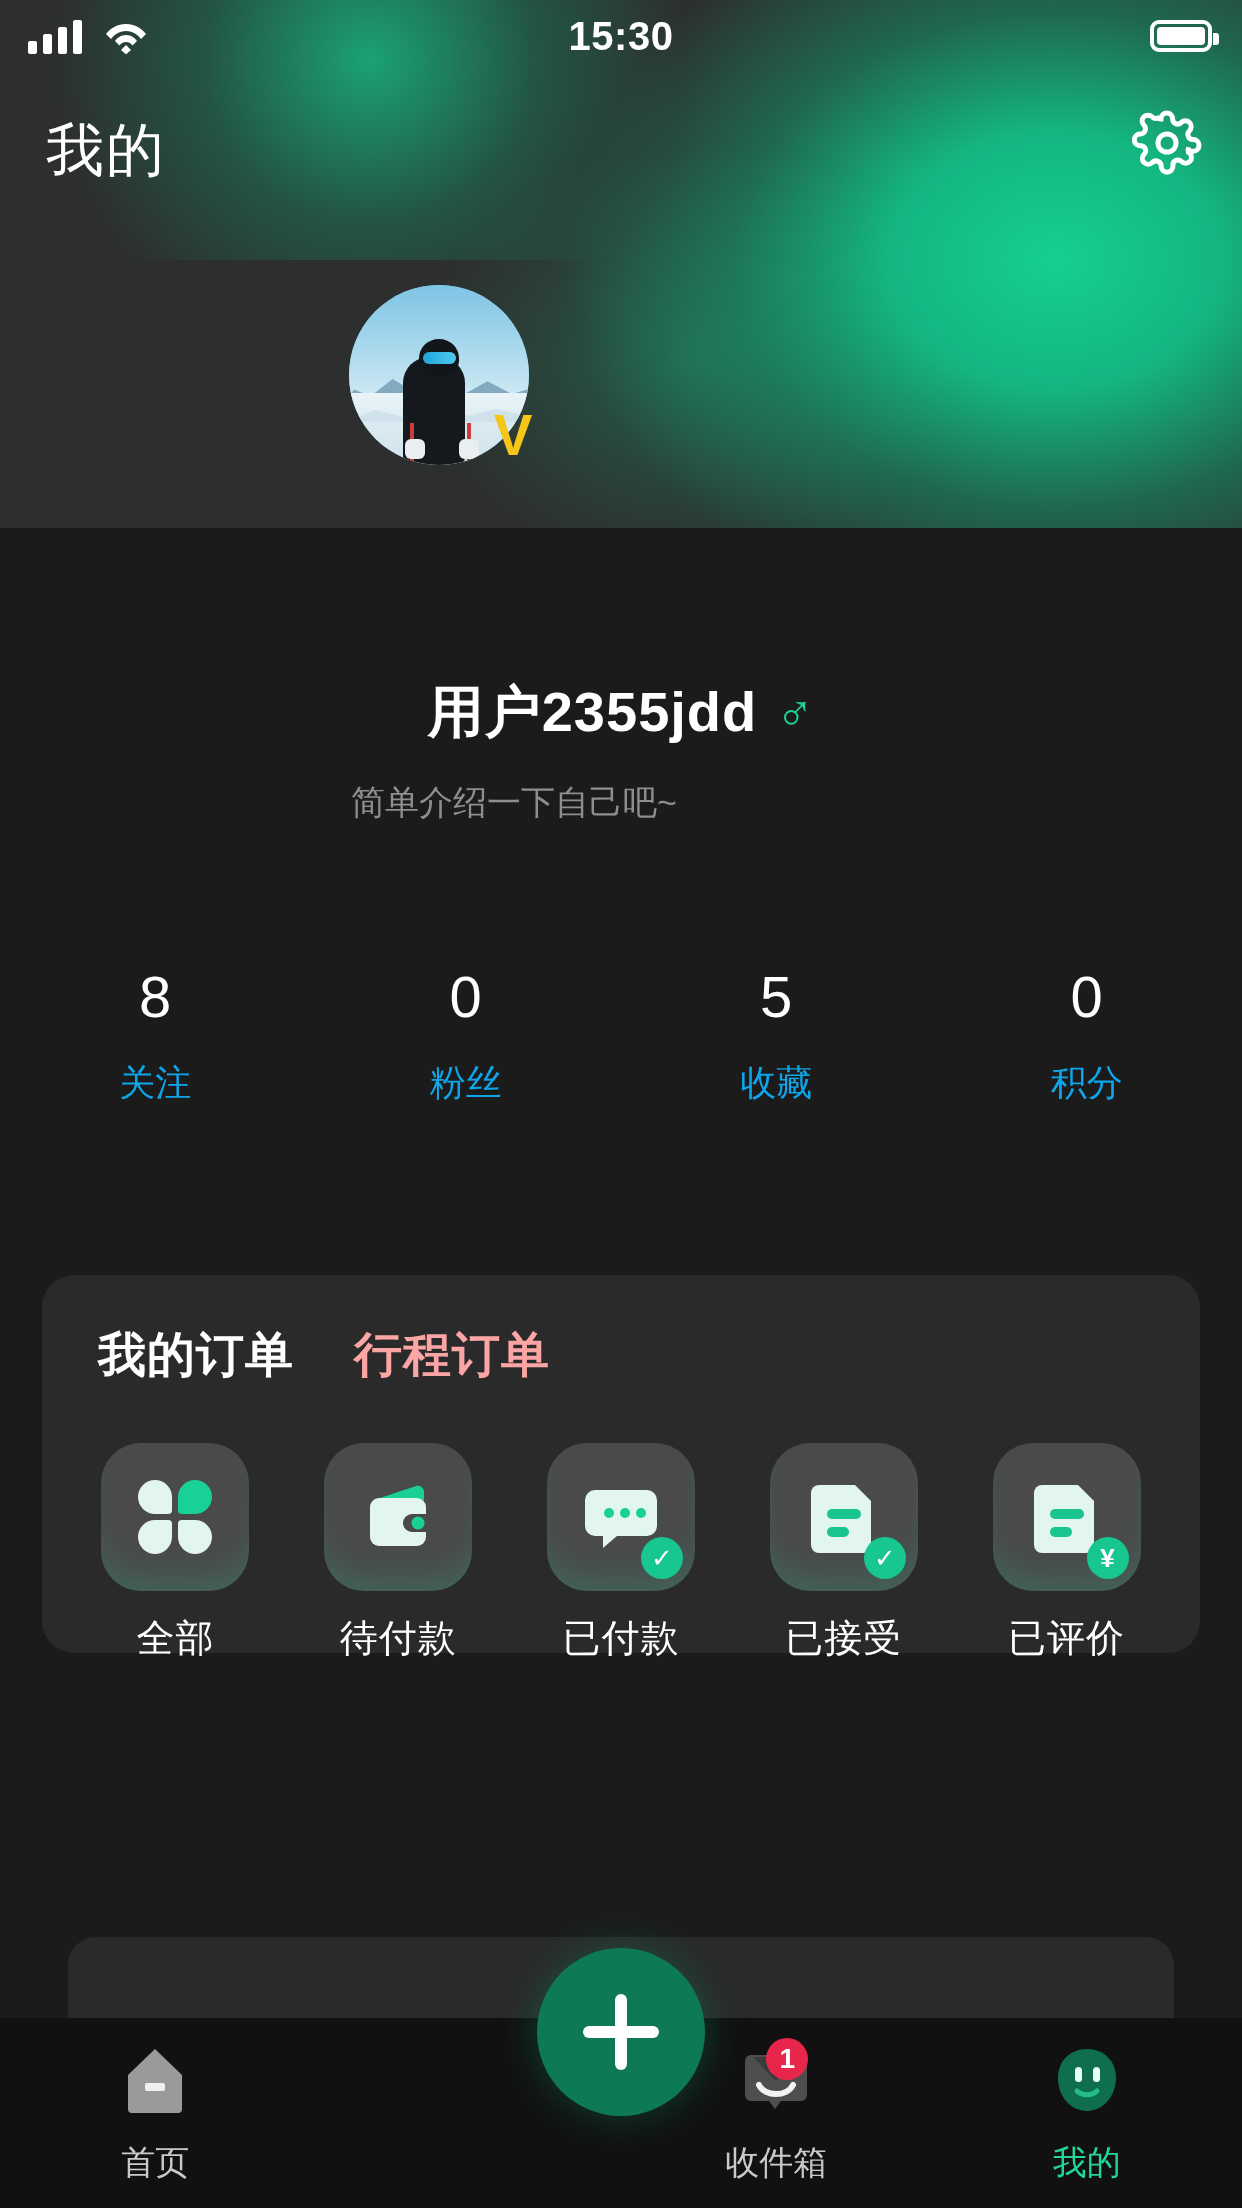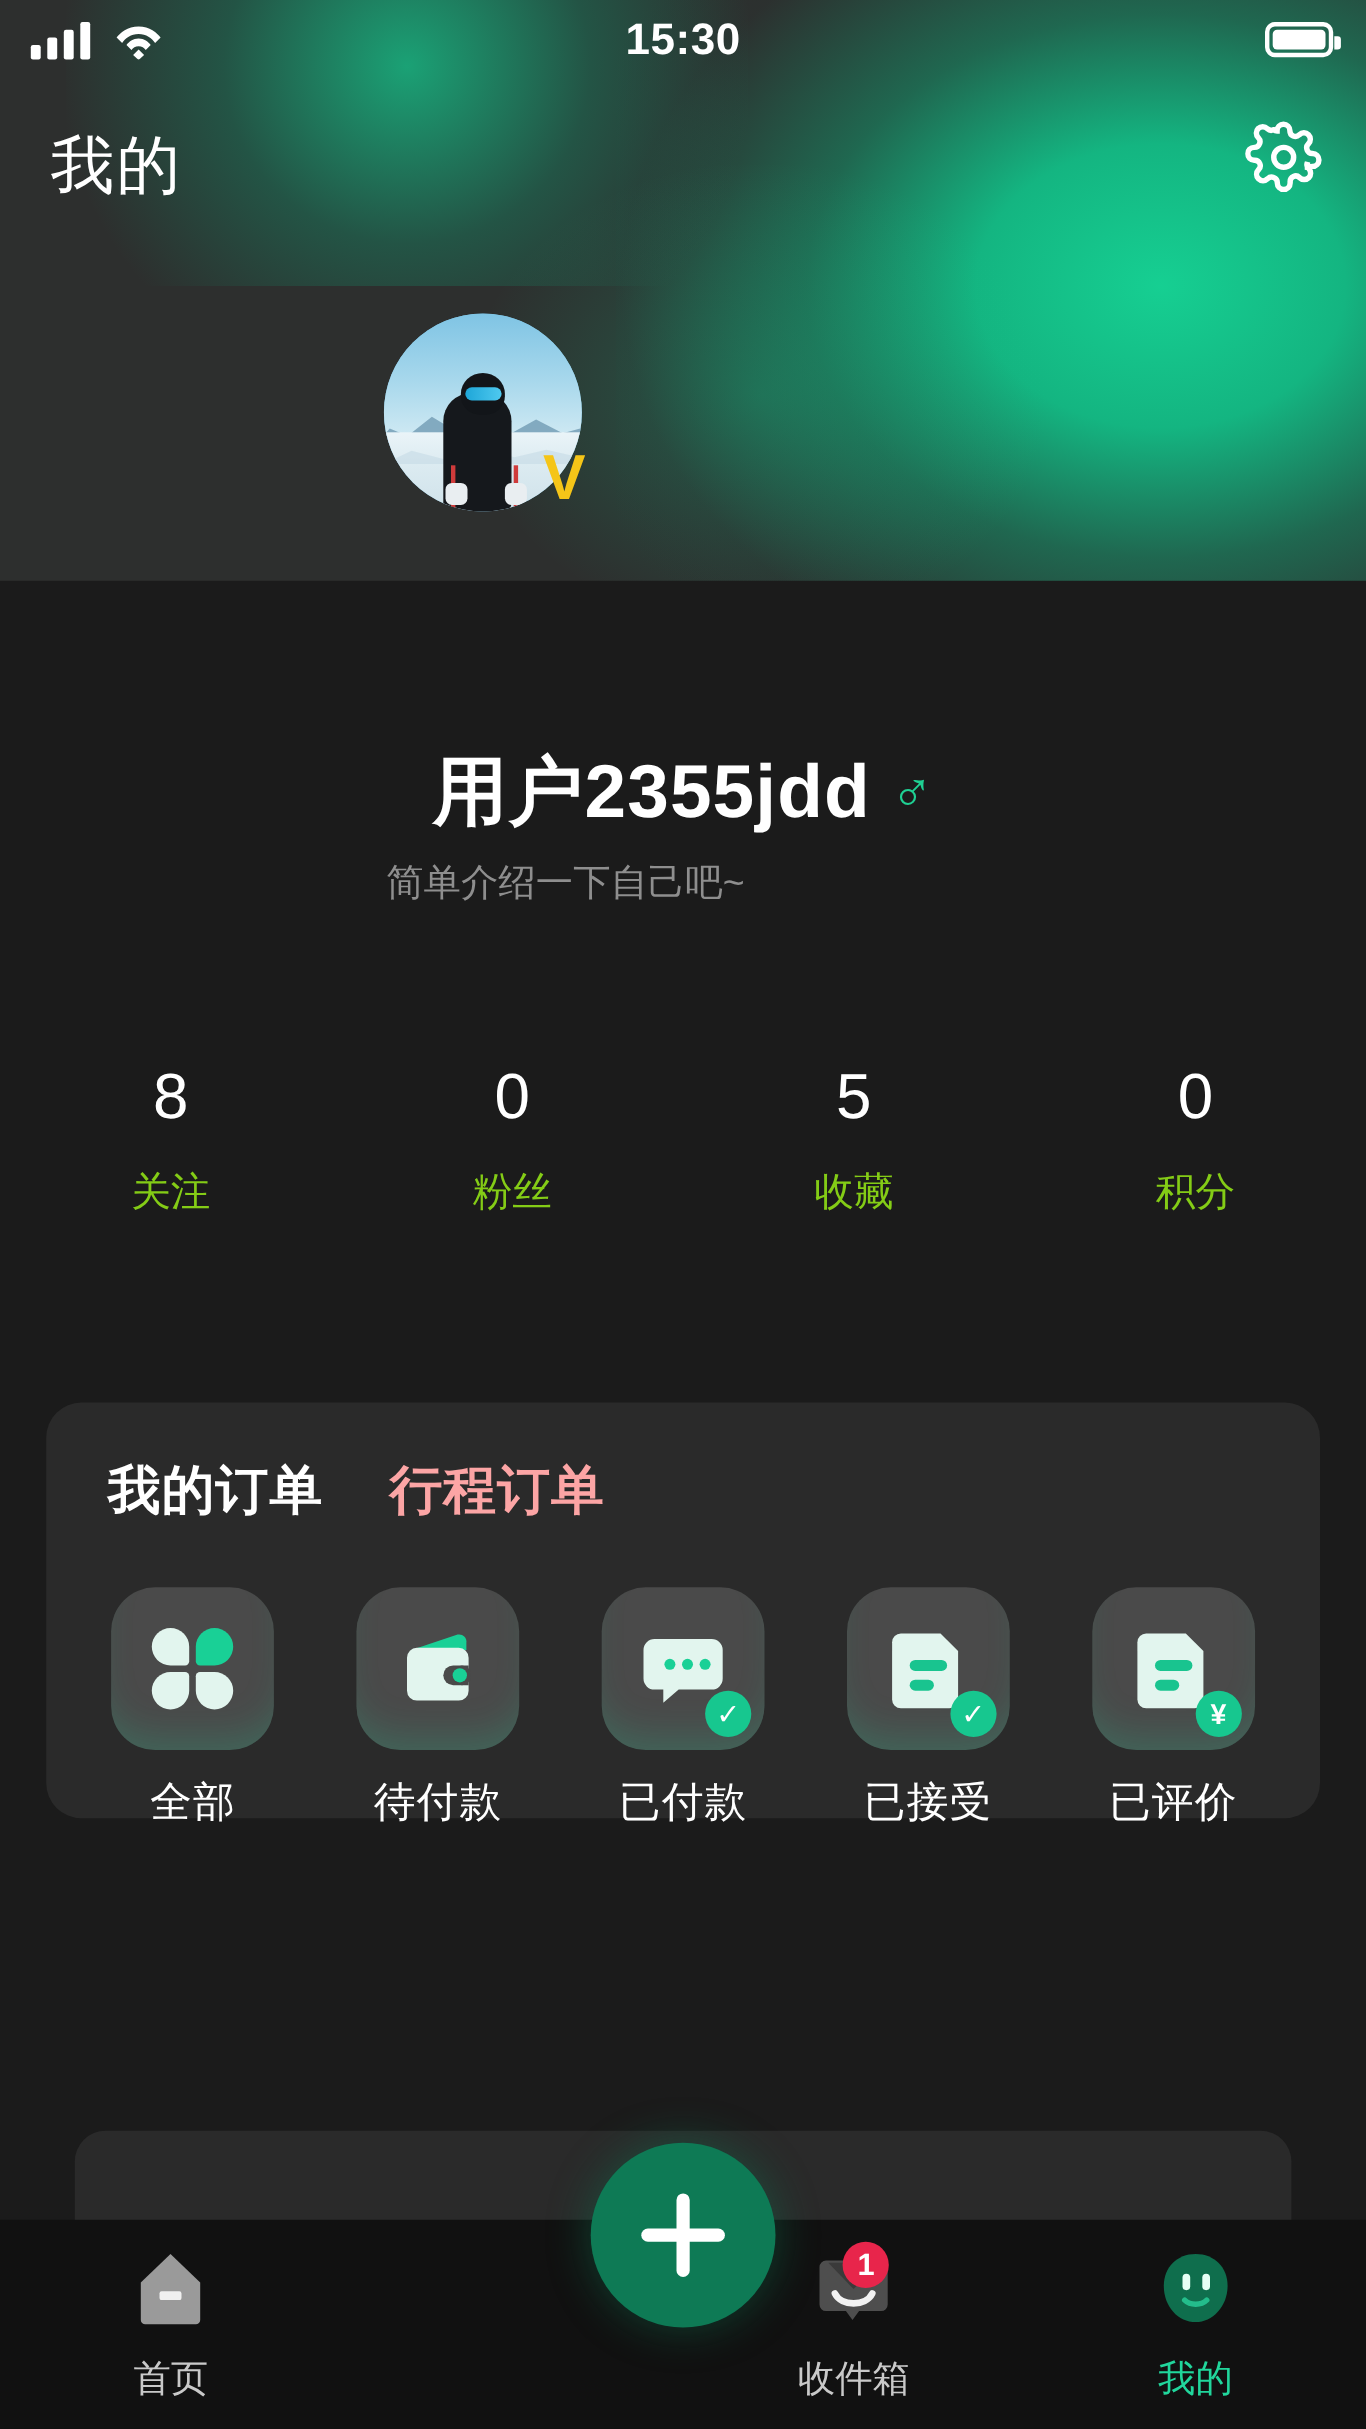--- a/index.html
+++ b/index.html
@@ -161,35 +161,35 @@
     font-family:"Liberation Sans",sans-serif;
     text-align:center;
     z-index:7;
   }
 
   
   .name-row {
     position:absolute; left:0; top:675px; width:1242px;
     display:flex; align-items:center; justify-content:center; gap:18px;
   }
-  .uname { color:#fff; font-size:68px; font-weight:600; letter-spacing:1px; }
+  .uname { color:#fff; font-size:56px; font-weight:600; letter-spacing:1px; }
   .gender { color:#1fd093; font-size:52px; font-weight:400; line-height:1; }
   .bio {
     position:absolute; left:0; top:780px; width:1028px;
     text-align:center; color:#8e8e8e; font-size:34px;
   }
 
   
   .stats {
     position:absolute; left:0; top:965px; width:1242px;
     display:flex;
   }
   .stat { flex:1; text-align:center; }
   .stat-num { color:#fff; font-size:58px; font-weight:400; line-height:1.1; }
-  .stat-lab { color:#84cc16; font-size:36px; margin-top:30px; }
+  .stat-lab { color:#0ea5e9; font-size:36px; margin-top:30px; }
 
   
   .orders-card {
     position:absolute; left:42px; top:1275px;
     width:1158px; height:378px;
     background:#2a2a2a;
     border-radius:32px;
   }
   .orders-tabs {
     position:absolute; left:56px; top:48px;

